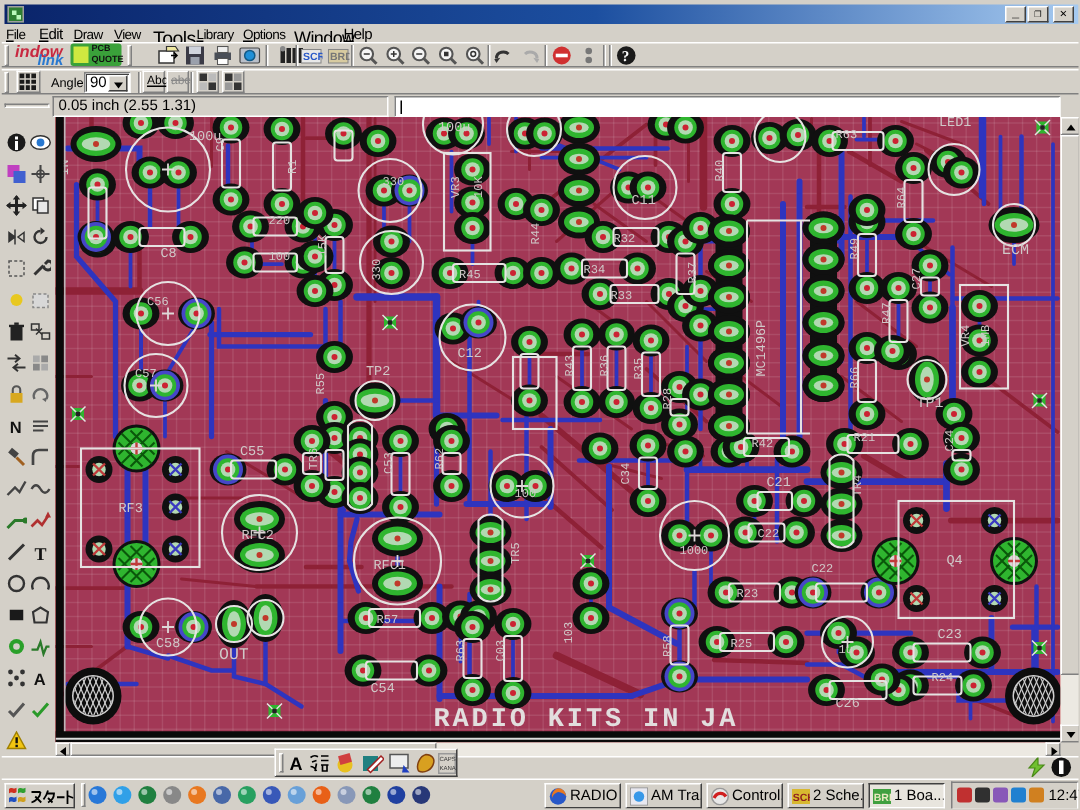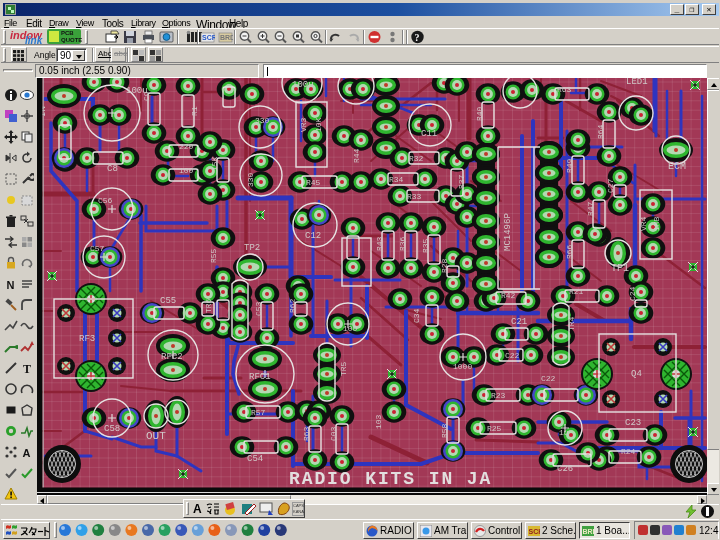--- a/index.html
+++ b/index.html
@@ -7,21 +7,21 @@
       <div style="position:absolute;left:5px;top:5px;width:3px;height:3px;background:#baf7ba"></div>
     </div>
     <div style="position:absolute;left:669px;top:3px;width:14px;height:11px;background:#d4d0c8;border-top:1px solid #fff;border-left:1px solid #fff;border-right:1px solid #404040;border-bottom:1px solid #404040;font-size:8px;line-height:9px;text-align:center;font-family:'Liberation Mono',monospace;color:#000">_</div>
     <div style="position:absolute;left:684px;top:3px;width:14px;height:11px;background:#d4d0c8;border-top:1px solid #fff;border-left:1px solid #fff;border-right:1px solid #404040;border-bottom:1px solid #404040;font-size:8px;line-height:9px;text-align:center;font-family:'Liberation Mono',monospace;color:#000">❐</div>
     <div style="position:absolute;left:701px;top:3px;width:14px;height:11px;background:#d4d0c8;border-top:1px solid #fff;border-left:1px solid #fff;border-right:1px solid #404040;border-bottom:1px solid #404040;font-size:8px;line-height:9px;text-align:center;font-family:'Liberation Mono',monospace;color:#000">✕</div>
     <div style="position:absolute;left:2px;top:15px;width:716px;height:12px;background:#d4d0c8"></div>
     <div class="t" style="left:3px;top:16.5px;font-size:9px;letter-spacing:-0.4px;color:#000"><span style="text-decoration:underline">F</span>ile</div>
     <div class="t" style="left:25px;top:16.5px;font-size:10px;letter-spacing:-0.4px;color:#000"><span style="text-decoration:underline">E</span>dit</div>
     <div class="t" style="left:48px;top:16.5px;font-size:9px;letter-spacing:-0.4px;color:#000"><span style="text-decoration:underline">D</span>raw</div>
     <div class="t" style="left:75px;top:16.5px;font-size:9px;letter-spacing:-0.4px;color:#000"><span style="text-decoration:underline">V</span>iew</div>
-    <div class="t" style="left:101px;top:16.5px;font-size:10px;letter-spacing:-0.4px;color:#000"><span style="text-decoration:underline">T</span>ools</div>
+    <div class="t" style="left:101px;top:16.5px;font-size:13px;letter-spacing:-0.4px;color:#000"><span style="text-decoration:underline">T</span>ools</div>
     <div class="t" style="left:130px;top:16.5px;font-size:9px;letter-spacing:-0.4px;color:#000"><span style="text-decoration:underline">L</span>ibrary</div>
     <div class="t" style="left:161px;top:16.5px;font-size:9px;letter-spacing:-0.4px;color:#000"><span style="text-decoration:underline">O</span>ptions</div>
     <div class="t" style="left:195px;top:16.5px;font-size:12px;letter-spacing:-0.4px;color:#000"><span style="text-decoration:underline">W</span>indow</div>
     <div class="t" style="left:228px;top:16.5px;font-size:10px;letter-spacing:-0.4px;color:#000"><span style="text-decoration:underline">H</span>elp</div>
     <div style="position:absolute;left:0px;top:27px;width:720px;height:17px;background:#d4d0c8;border-top:1px solid #fff;border-bottom:1px solid #808080"></div>
     <div style="position:absolute;left:2px;top:29px;width:3px;height:14px;border:1px solid #fff;border-right-color:#808080;border-bottom-color:#808080"></div>
     <div class="t" style="left:9px;top:28px;font-size:11px;font-weight:bold;font-style:italic;color:#c82840">indow</div>
     <div class="t" style="left:24px;top:34px;font-size:10px;font-weight:bold;font-style:italic;color:#2878d0">link</div>
     <div style="position:absolute;left:46px;top:28px;width:34px;height:15px;background:#3aa13a;border-radius:2px">
       <div style="position:absolute;left:2px;top:2px;width:10px;height:11px;background:#cfe840"></div>
@@ -153,21 +153,21 @@
       </svg></div>
     <div style="position:absolute;left:147px;top:46px;width:15px;height:15px;background:#d4d0c8;border-top:1px solid #fff;border-left:1px solid #fff;border-right:1px solid #808080;border-bottom:1px solid #808080;"><svg width="16" height="13">
         <rect x="1" y="1" width="5" height="5" fill="#333"></rect>
         <rect x="7" y="1" width="5" height="5" fill="#999"></rect>
         <rect x="1" y="7" width="5" height="5" fill="#999"></rect>
         <rect x="7" y="7" width="5" height="5" fill="#333"></rect>
       </svg></div>
     <div style="position:absolute;left:0px;top:63px;width:720px;height:14px;background:#d4d0c8"></div>
     <div style="position:absolute;left:2px;top:68px;width:30px;height:3px;border:1px solid #808080;border-bottom-color:#fff;border-right-color:#fff"></div>
     <div style="position:absolute;left:34px;top:63px;width:224px;height:14px;background:#d4d0c8;border:1px solid #808080;border-bottom-color:#fff;border-right-color:#fff">
-      <span style="font-size:10px;position:absolute;left:3px;top:0px">0.05 inch (2.55 0.90)</span>
+      <span style="font-size:10px;position:absolute;left:3px;top:0px">0.05 inch (2.55 1.31)</span>
     </div>
     <div style="position:absolute;left:262px;top:63px;width:444px;height:14px;background:#fff;border:1px solid #808080;border-bottom-color:#fff;border-right-color:#fff">
       <div style="position:absolute;left:3px;top:2px;width:1px;height:9px;background:#000"></div>
     </div>
     <div style="position:absolute;left:0px;top:77px;width:36px;height:426px;background:#d4d0c8"></div>
     <svg style="position:absolute;left:3px;top:87px" width="14" height="14" viewBox="0 0 14 14">
       <circle cx="7" cy="7" r="6" fill="#1a1a1a"></circle>
       <rect x="6" y="6" width="2" height="6" fill="#fff"></rect>
       <rect x="6" y="3" width="2" height="2" fill="#fff"></rect>
     </svg>

